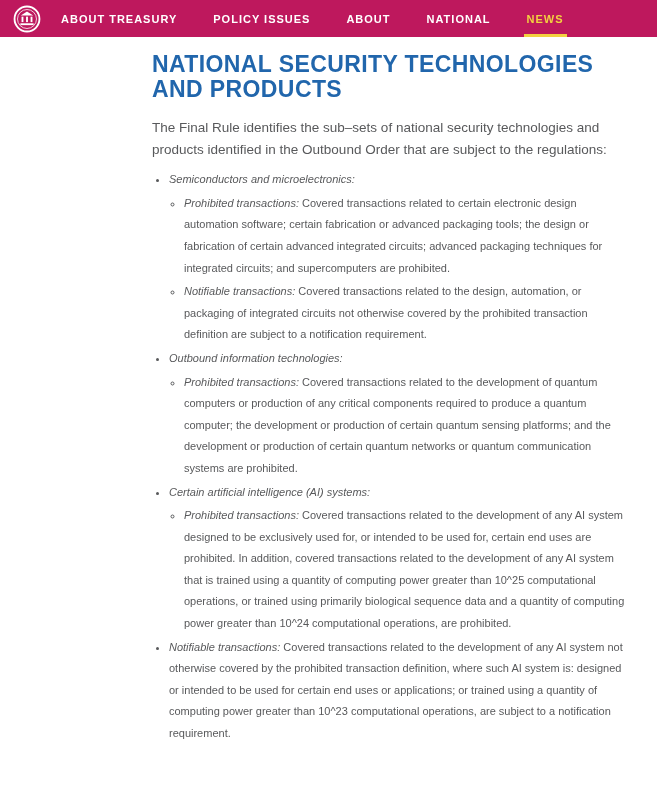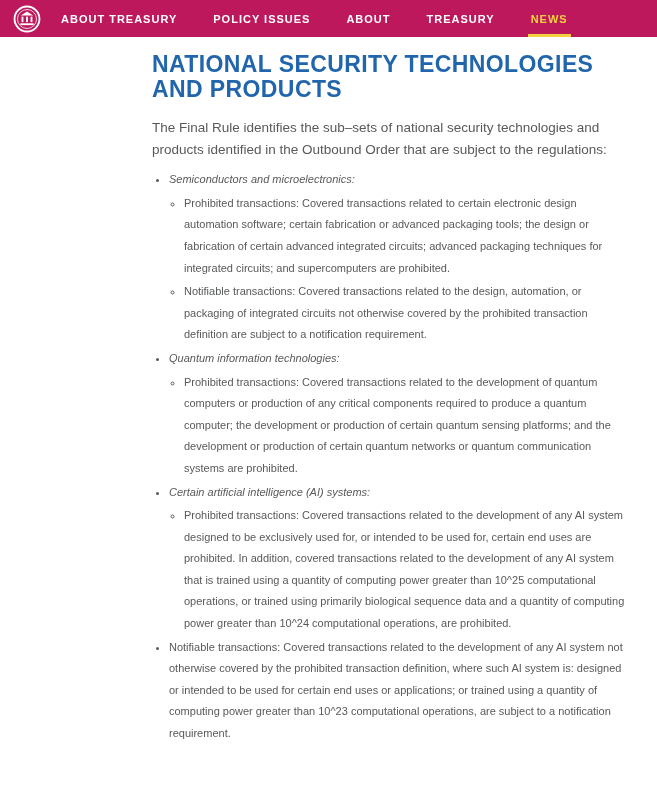--- a/index.html
+++ b/index.html
@@ -90,42 +90,42 @@
   }
   ul.inner > li {
     max-width: 452px;
     margin-bottom: 2px;
   }
   li {
     font-size: 11px;
     line-height: 21.6px;
   }
   .cat-title { font-style: italic; }
-  .lead { }
+  .lead { font-style: italic; }
 </style>
 </head>
 <body>
 
 <nav class="topnav">
   <div class="seal">
     <svg viewBox="0 0 36 36" width="28" height="28">
       <circle cx="18" cy="18" r="16" fill="none" stroke="#ffffff" stroke-width="2.4"></circle>
       <circle cx="18" cy="18" r="12.2" fill="none" stroke="#ffffff" stroke-width="1"></circle>
       <polygon points="18,8.5 26,13.5 10,13.5" fill="#ffffff"></polygon>
       <rect x="11" y="15" width="2.4" height="7" fill="#ffffff"></rect>
       <rect x="16.8" y="15" width="2.4" height="7" fill="#ffffff"></rect>
       <rect x="22.6" y="15" width="2.4" height="7" fill="#ffffff"></rect>
       <rect x="9.5" y="23.5" width="17" height="2.4" fill="#ffffff"></rect>
     </svg>
   </div>
   <div class="nav-items">
     <a class="nav-item">ABOUT TREASURY</a>
     <a class="nav-item">POLICY ISSUES</a>
     <a class="nav-item">ABOUT</a>
-    <a class="nav-item">TREASURY</a>
+    <a class="nav-item">NATIONAL</a>
     <a class="nav-item active">
       <span>NEWS</span>
       <span class="active-underline"></span>
     </a>
   </div>
 </nav>
 
 <main class="main">
   <h1 class="page-title">NATIONAL SECURITY TECHNOLOGIES AND PRODUCTS</h1>
 
@@ -135,21 +135,21 @@
 
     <li>
       <span class="cat-title">Semiconductors and microelectronics:</span>
       <ul class="inner">
         <li><span class="lead">Prohibited transactions:</span><span> Covered transactions related to certain electronic design automation software; certain fabrication or advanced packaging tools; the design or fabrication of certain advanced integrated circuits; advanced packaging techniques for integrated circuits; and supercomputers are prohibited.</span></li>
         <li><span class="lead">Notifiable transactions:</span><span> Covered transactions related to the design, automation, or packaging of integrated circuits not otherwise covered by the prohibited transaction definition are subject to a notification requirement.</span></li>
       </ul>
     </li>
 
     <li>
-      <span class="cat-title">Quantum information technologies:</span>
+      <span class="cat-title">Outbound information technologies:</span>
       <ul class="inner">
         <li><span class="lead">Prohibited transactions:</span><span> Covered transactions related to the development of quantum computers or production of any critical components required to produce a quantum computer; the development or production of certain quantum sensing platforms; and the development or production of certain quantum networks or quantum communication systems are prohibited.</span></li>
       </ul>
     </li>
 
     <li>
       <span class="cat-title">Certain artificial intelligence (AI) systems:</span>
       <ul class="inner">
         <li><span class="lead">Prohibited transactions:</span><span> Covered transactions related to the development of any AI system designed to be exclusively used for, or intended to be used for, certain end uses are prohibited. In addition, covered transactions related to the development of any AI system that is trained using a quantity of computing power greater than 10^25 computational operations, or trained using primarily biological sequence data and a quantity of computing power greater than 10^24 computational operations, are prohibited.</span></li>
       </ul>

